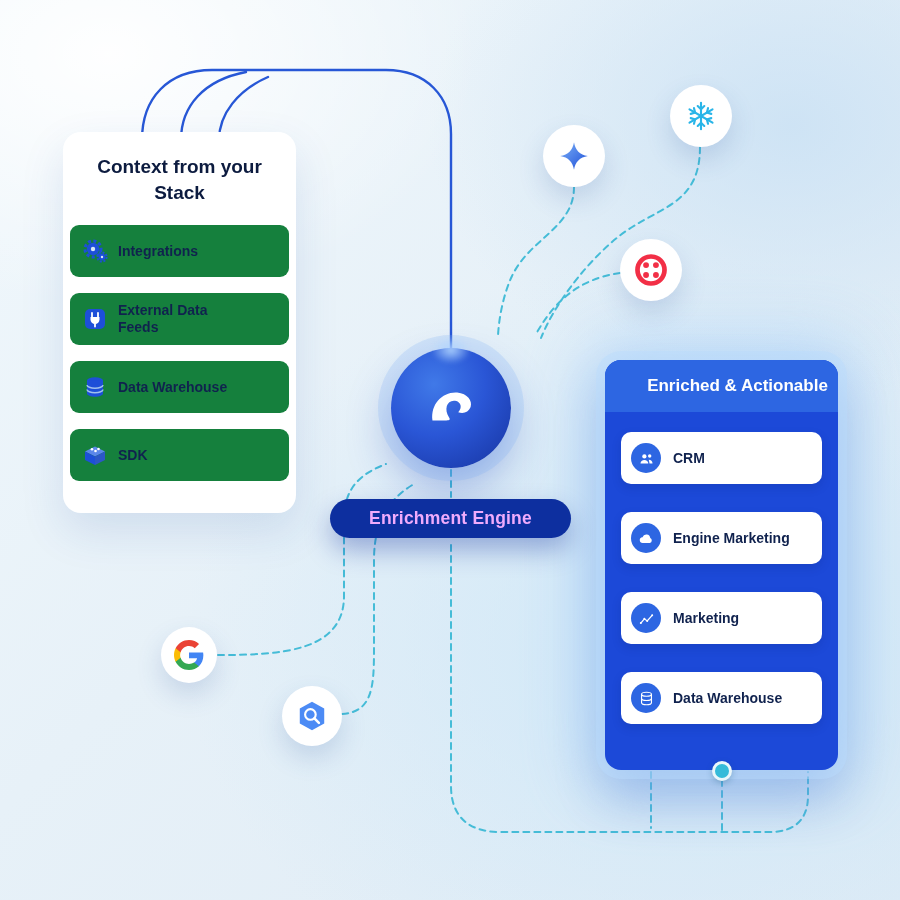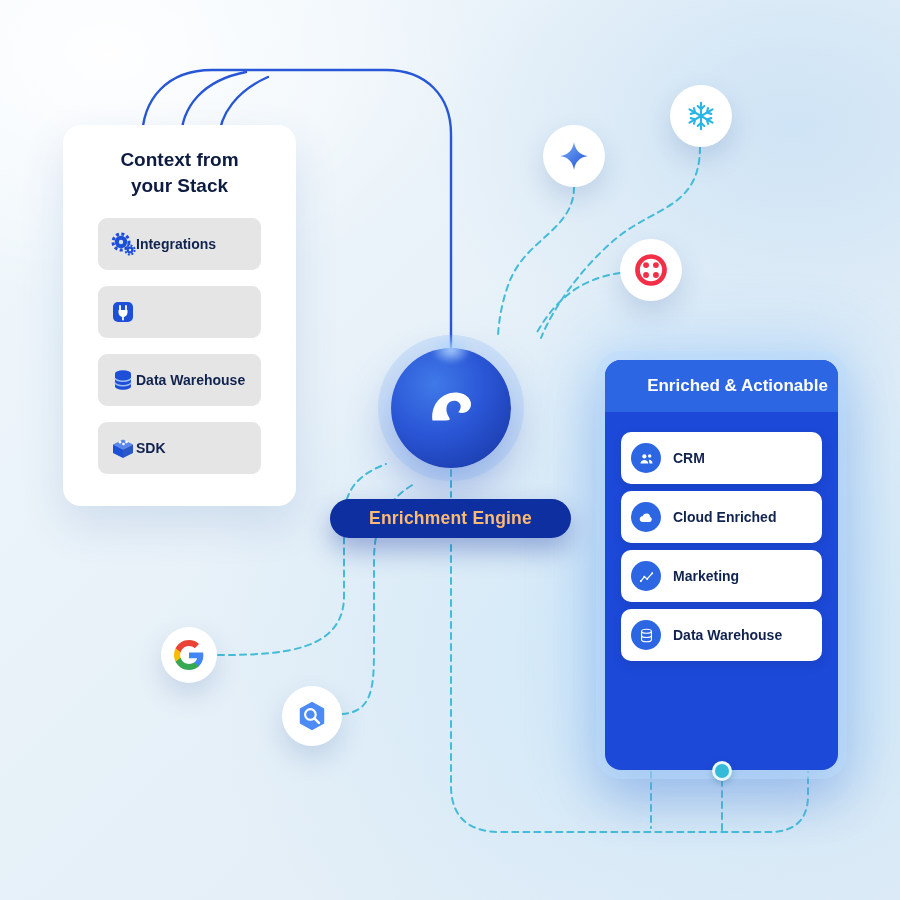--- a/index.html
+++ b/index.html
@@ -9,32 +9,32 @@
     background:
       radial-gradient(620px 420px at 12% 6%, rgba(255,255,255,.95) 0%, rgba(255,255,255,0) 60%),
       radial-gradient(560px 420px at 88% 14%, rgba(200,224,244,.8) 0%, rgba(200,224,244,0) 65%),
       radial-gradient(740px 560px at 78% 72%, rgba(205,231,248,.9) 0%, rgba(205,231,248,0) 70%),
       linear-gradient(135deg,#f1f8fc 0%,#e7f1f8 45%,#dfebf5 100%);
   }
   .lines{position:absolute;inset:0;z-index:1;pointer-events:none;}
 
   
   .card-left{
-    position:absolute;left:63px;top:125px;width:233px;z-index:2;
+    position:absolute;left:63px;top:132px;width:233px;z-index:2;
     background:#ffffff;border-radius:18px;
     box-shadow:0 18px 44px rgba(30,80,160,.13);
-    padding:22px 35px 20px;box-sizing:border-box;
+    padding:22px 7px 20px;box-sizing:border-box;
   }
   .card-title{
     font-size:19px;font-weight:700;color:#0c1b3f;text-align:center;
     line-height:1.35;max-width:165px;margin:0 auto 20px;
   }
   .stack-row{
-    display:flex;align-items:center;
-    background:#e5e5e5;border-radius:9px;height:52px;
+    display:flex;align-items:center;gap:10px;
+    background:#15803d;border-radius:9px;height:52px;
     padding:0 12px;margin-bottom:16px;box-sizing:border-box;
   }
   .stack-row:last-child{margin-bottom:12px;}
   .row-label{font-size:14px;font-weight:700;color:#10224e;line-height:1.25;max-width:130px;}
   .row-icon{flex:0 0 26px;width:26px;height:26px;}
 
   
   .engine-circle{
     position:absolute;left:391px;top:348px;width:120px;height:120px;z-index:2;
     border-radius:50%;
@@ -44,39 +44,39 @@
   }
   .glow-blob{
     position:absolute;left:431px;top:336px;width:40px;height:28px;z-index:3;
     background:radial-gradient(closest-side, rgba(175,212,255,.95), rgba(175,212,255,0));
     filter:blur(2px);pointer-events:none;
   }
   .engine-pill{
     position:absolute;left:330px;top:499px;width:241px;height:39px;z-index:3;
     background:#0d2f9f;border-radius:22px;
     display:flex;align-items:center;justify-content:center;
-    color:#fdba74;font-size:17.5px;font-weight:700;letter-spacing:.2px;
+    color:#f0abfc;font-size:17.5px;font-weight:700;letter-spacing:.2px;
     box-shadow:0 12px 26px rgba(13,47,159,.35);
   }
 
   
   .card-right{
     position:absolute;left:605px;top:360px;width:233px;height:410px;z-index:2;
     background:#1c49d8;border-radius:16px;box-sizing:border-box;
     box-shadow:0 0 0 9px rgba(186,220,252,.45), 0 0 58px 22px rgba(150,200,250,.45), 0 26px 50px rgba(23,64,180,.30);
   }
   .right-header{
     height:52px;background:#2d66e2;border-radius:16px 16px 0 0;
     display:flex;align-items:center;justify-content:center;
     color:#ffffff;font-size:17px;font-weight:700;padding-left:32px;
   }
   .right-body{padding:20px 16px 18px;}
   .right-row{
     display:flex;align-items:center;gap:12px;
-    background:#ffffff;border-radius:10px;height:52px;margin-bottom:7px;
+    background:#ffffff;border-radius:10px;height:52px;margin-bottom:28px;
     padding:0 10px;box-sizing:border-box;box-shadow:0 4px 10px rgba(10,35,110,.18);
   }
   .right-row:last-child{margin-bottom:0;}
   .right-icon-circle{
     flex:0 0 30px;width:30px;height:30px;border-radius:50%;background:#2d66e2;
     display:flex;align-items:center;justify-content:center;
   }
   .right-label{font-size:14px;font-weight:700;color:#10224e;}
 
   
@@ -139,20 +139,21 @@
     </div>
 
     <div class="stack-row">
       <svg class="row-icon" viewBox="0 0 26 26">
         <rect x="3" y="3" width="20" height="20" rx="5" fill="#1d4fd8"></rect>
         <line x1="10" y1="7" x2="10" y2="11" stroke="#fff" stroke-width="1.8" stroke-linecap="round"></line>
         <line x1="16" y1="7" x2="16" y2="11" stroke="#fff" stroke-width="1.8" stroke-linecap="round"></line>
         <path d="M8.5 11h9v2.5a4.5 4.5 0 0 1-9 0z" fill="#fff"></path>
         <line x1="13" y1="18" x2="13" y2="20.5" stroke="#fff" stroke-width="1.8" stroke-linecap="round"></line>
       </svg>
+      <span class="row-label">External Data Feeds</span>
     </div>
 
     <div class="stack-row">
       <svg class="row-icon" viewBox="0 0 26 26">
         <ellipse cx="13" cy="6.5" rx="8" ry="3.2" fill="#1d4fd8"></ellipse>
         <path d="M5 6.5v13c0 1.8 3.6 3.2 8 3.2s8-1.4 8-3.2v-13" fill="#1d4fd8"></path>
         <path d="M5 11c0 1.8 3.6 3.2 8 3.2s8-1.4 8-3.2" fill="none" stroke="#9fc0ee" stroke-width="1.4"></path>
         <path d="M5 15.5c0 1.8 3.6 3.2 8 3.2s8-1.4 8-3.2" fill="none" stroke="#9fc0ee" stroke-width="1.4"></path>
       </svg>
       <span class="row-label">Data Warehouse</span>
@@ -201,21 +202,21 @@
         <span class="right-label">CRM</span>
       </div>
 
 
       <div class="right-row">
         <span class="right-icon-circle">
           <svg width="17" height="17" viewBox="0 0 24 24">
             <path d="M7 18.5a4.2 4.2 0 0 1-.6-8.4 5.6 5.6 0 0 1 10.9 1.2 3.9 3.9 0 0 1-.6 7.2z" fill="#fff"></path>
           </svg>
         </span>
-        <span class="right-label">Cloud Enriched</span>
+        <span class="right-label">Engine Marketing</span>
       </div>
 
       <div class="right-row">
         <span class="right-icon-circle">
           <svg width="17" height="17" viewBox="0 0 24 24" fill="none" stroke="#fff" stroke-width="1.8" stroke-linecap="round">
             <polyline points="4,18.5 9,12.5 13,15.5 20,7.5"></polyline>
             <circle cx="4" cy="18.5" r="1.4" fill="#fff" stroke="none"></circle>
             <circle cx="9" cy="12.5" r="1.4" fill="#fff" stroke="none"></circle>
             <circle cx="13" cy="15.5" r="1.4" fill="#fff" stroke="none"></circle>
             <circle cx="20" cy="7.5" r="1.4" fill="#fff" stroke="none"></circle>

